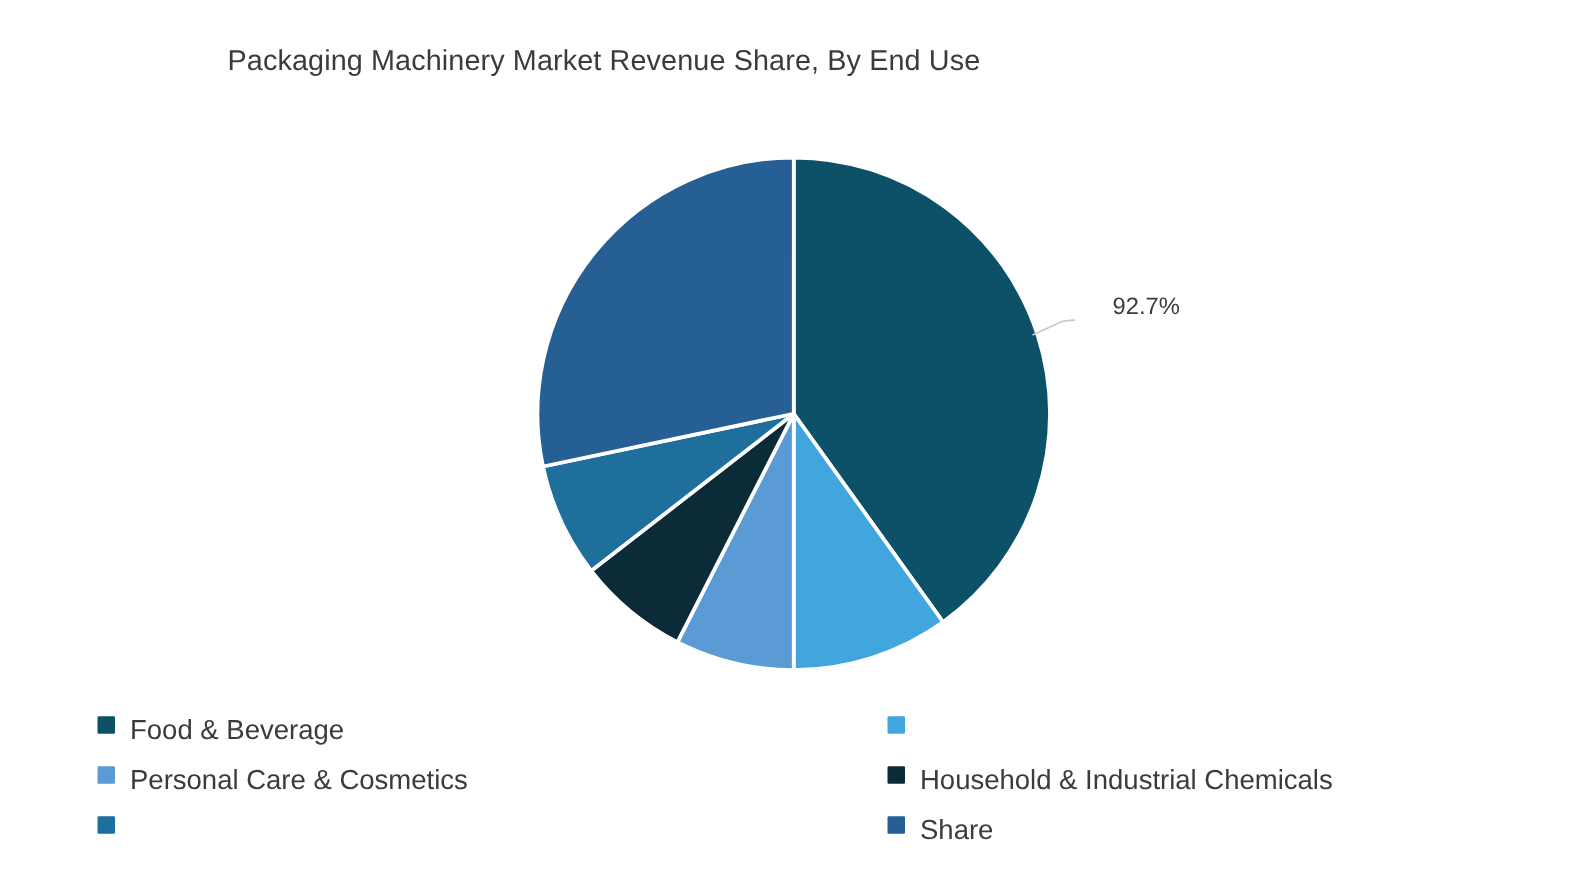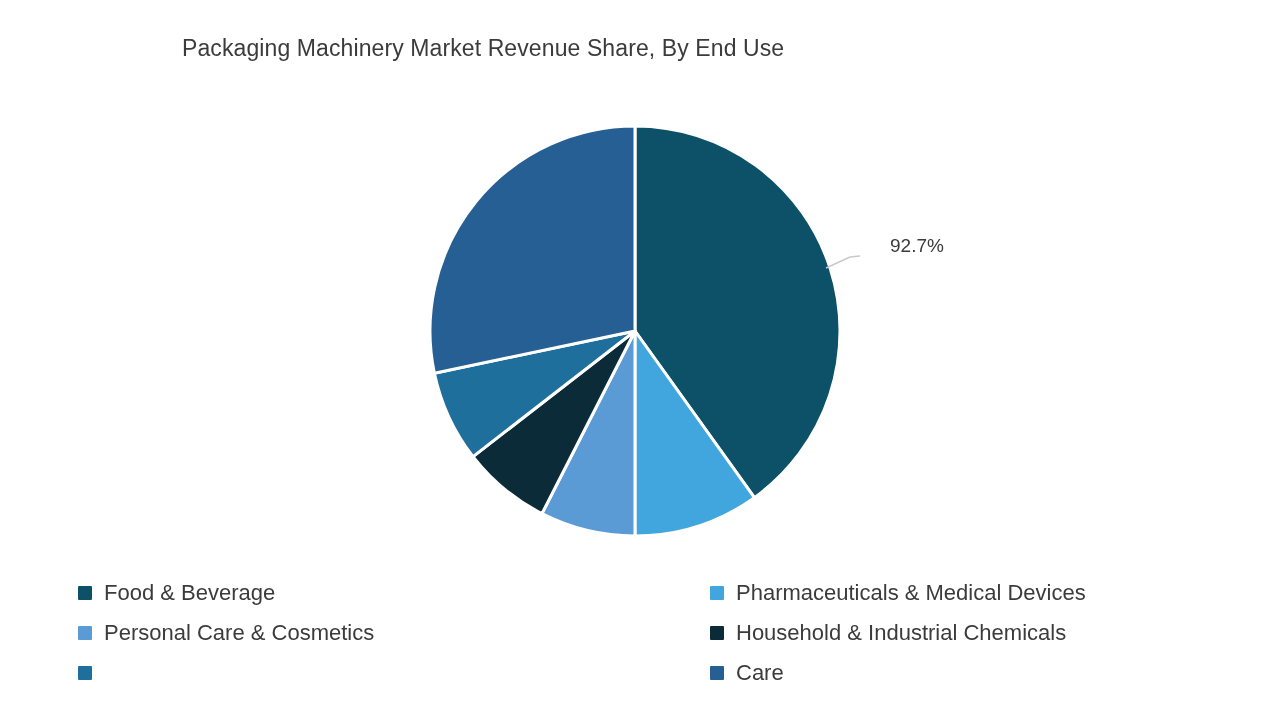--- a/index.html
+++ b/index.html
@@ -62,21 +62,20 @@
   }
   .legend-col {
     position: absolute;
     top: 0;
     width: 560px;
   }
   .legend-col.left  { left: 0px; }
   .legend-col.right { left: 632px; }
   .legend-item {
     display: flex;
-    align-items: center;
     height: 40px;
     white-space: nowrap;
   }
   .legend-swatch {
     width: 14px;
     height: 14px;
     flex: 0 0 14px;
     margin-right: 12px;
     border-radius: 1px;
   }
@@ -125,29 +124,28 @@
       <div class="legend-item">
         <span class="legend-swatch" style="background: rgb(31, 111, 156);"></span>
       </div>
 
     </div>
 
     <div class="legend-col right">
 
       <div class="legend-item">
         <span class="legend-swatch" style="background: rgb(65, 166, 221);"></span>
-        <span class="legend-label">Pharmaceuticals &amp; Medical Devices</span>
       </div>
 
       <div class="legend-item">
         <span class="legend-swatch" style="background: rgb(12, 43, 56);"></span>
         <span class="legend-label">Household &amp; Industrial Chemicals</span>
       </div>
 
       <div class="legend-item">
         <span class="legend-swatch" style="background: rgb(38, 95, 147);"></span>
-        <span class="legend-label">Care</span>
+        <span class="legend-label">Share</span>
       </div>
 
     </div>
   </div>
 
 </div>
 
 </body></html>

